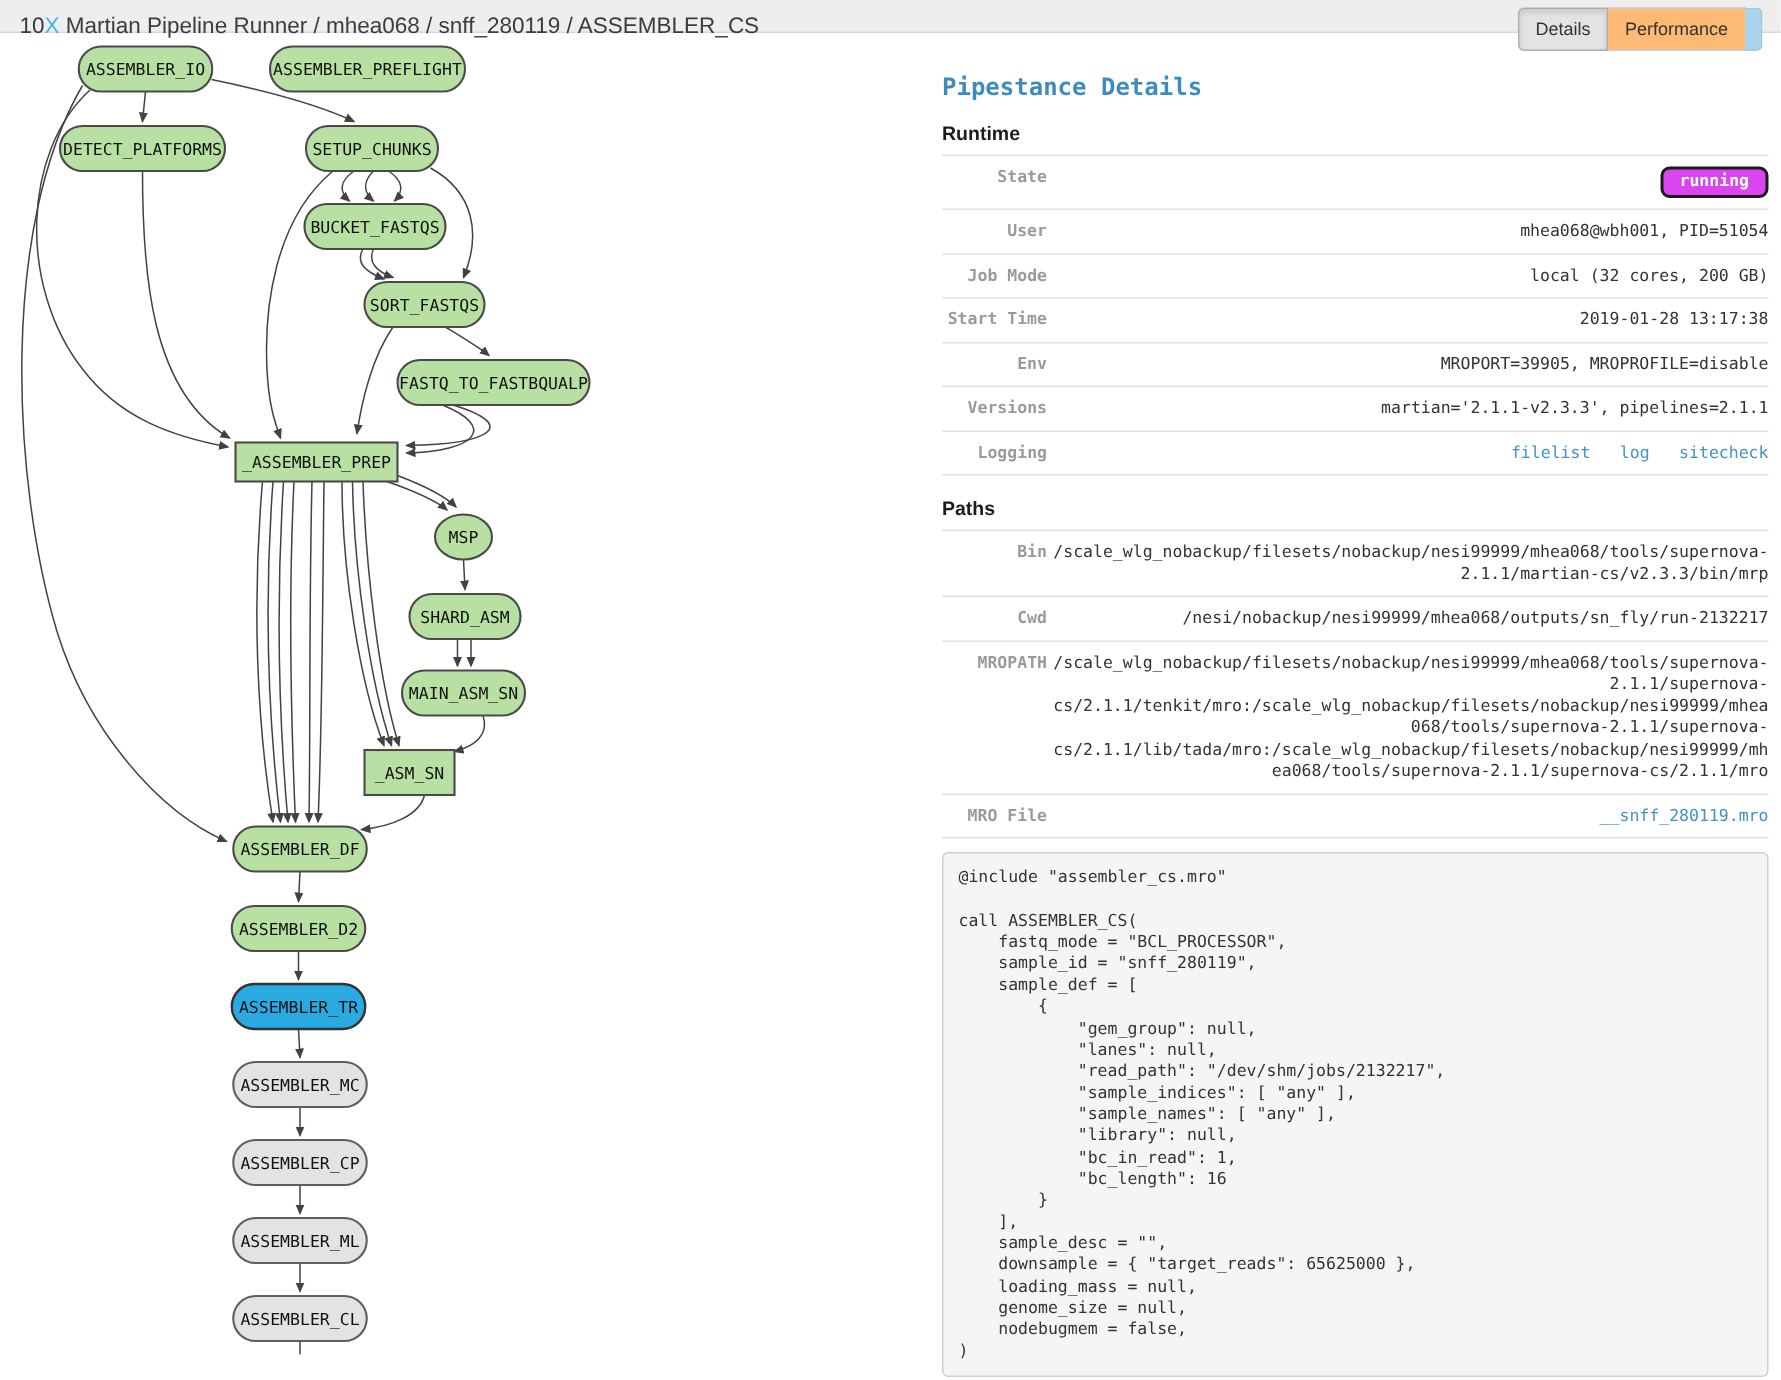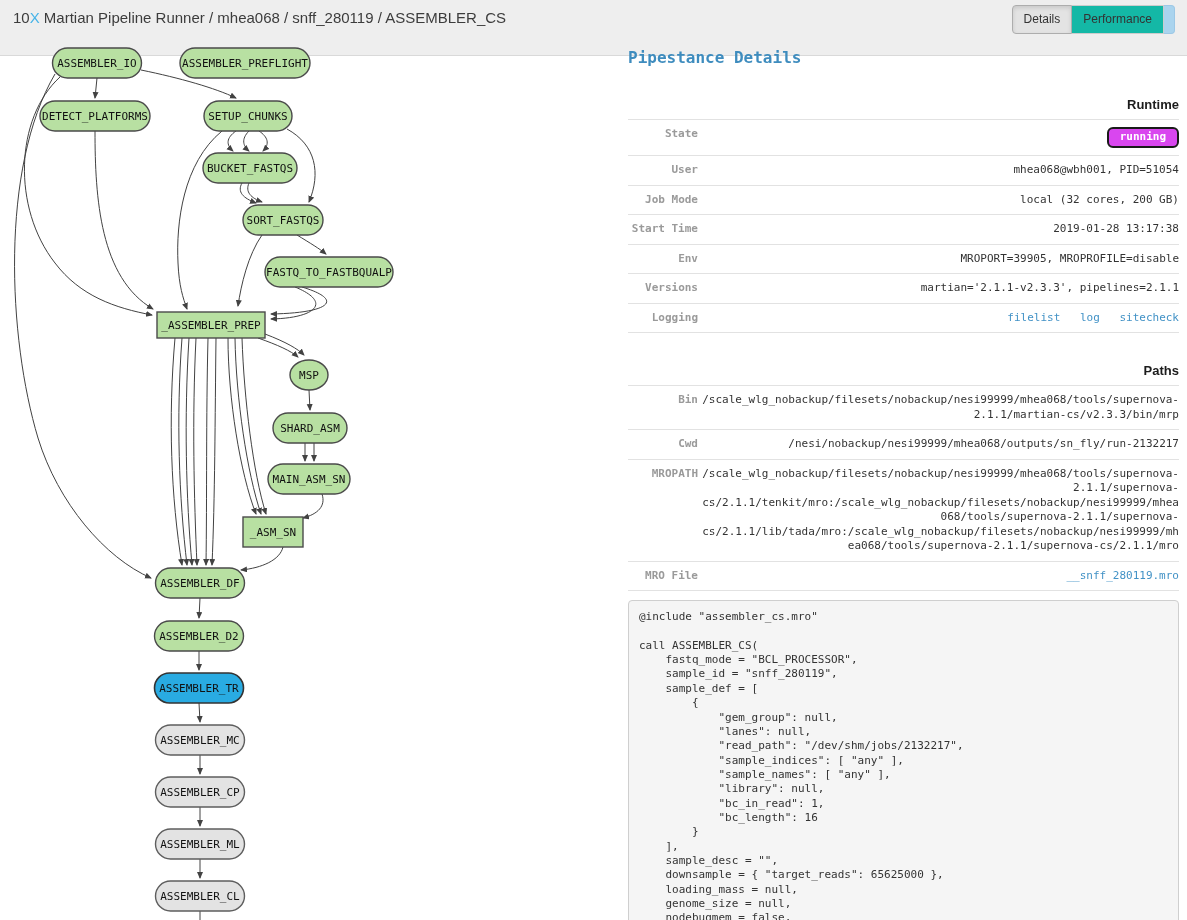--- a/index.html
+++ b/index.html
@@ -1,49 +1,49 @@
 <!DOCTYPE html>
 <html><head>
 <meta charset="utf-8">
 <style>
   * { margin:0; padding:0; box-sizing:border-box; }
   html,body { width:1187px; height:920px; overflow:hidden; background:#fff;
               font-family:"Liberation Sans", sans-serif; }
 
   
-  .topbar { position:absolute; top:0; left:0; width:1187px; height:56px;
+  .topbar { position:absolute; top:0; left:0; width:1187px; height:22px;
             background:#eeeeee; border-bottom:1px solid #d9d9d9; }
   .topbar-title { position:absolute; left:13px; top:9px; font-size:15px; color:#3c3c3c; }
   .brand-x { color:#47b4e8; }
   .btn-group { position:absolute; right:12px; top:5px; display:flex; }
   .btn { font-size:12px; color:#333; padding:5px 11px; border:1px solid #ccc;
-         background:#14b8a6; cursor:pointer; line-height:1.4; }
+         background:#fdba74; cursor:pointer; line-height:1.4; }
   .btn-active { background:#e3e3e3; border-color:#adadad;
                 box-shadow:inset 0 2px 4px rgba(0,0,0,.12); }
   .btn-left  { border-radius:4px 0 0 4px; }
   .btn-right { border-radius:0; border-left:none; }
   .btn-sliver { width:11px; background:#aad4ee; border:1px solid #9cc8e6;
                 border-left:none; border-radius:0 4px 4px 0; }
 
   
-  .graph-wrap { position:absolute; top:38px; left:0; width:622px; height:873px; }
+  .graph-wrap { position:absolute; top:21px; left:0; width:622px; height:873px; }
   svg text { font-family:"DejaVu Sans Mono", monospace; font-size:11px; fill:#111; }
   .edge { fill:none; stroke:#424242; stroke-width:1; }
   .node-done    { fill:#b8e0a2; stroke:#4a4a4a; stroke-width:1.4; }
   .node-running { fill:#29abe2; stroke:#333;    stroke-width:1.6; }
   .node-waiting { fill:#e3e3e3; stroke:#5e5e5e; stroke-width:1.4; }
   svg g[data-interactable="true"] { cursor:pointer; }
 
   
   .panel { position:absolute; top:38px; left:628px; width:551px; height:882px;
            font-family:"DejaVu Sans Mono", monospace; }
   .panel-title { margin-top:10px; font-size:16px; font-weight:bold; color:#3e8cbe;
                  font-family:"DejaVu Sans Mono", monospace; }
-  .section-head { margin-top:30px; margin-bottom:7px; font-size:13px; font-weight:bold;
-                  color:#1c1c1c; font-family:"Liberation Sans", sans-serif;text-align:right; }
+  .section-head { margin-top:14px; margin-bottom:7px; font-size:13px; font-weight:bold;
+                  color:#1c1c1c; font-family:"Liberation Sans", sans-serif; }
   .detail-table { border-top:1px solid #e2e2e2; }
   .row { display:flex; border-bottom:1px solid #e2e2e2; padding:7px 0;text-align:right; }
   .lbl { width:70px; flex:0 0 70px; font-size:11px; font-weight:bold; color:#9a9a9a;
          line-height:14.5px; }
   .val { font-size:11px; color:#333; line-height:14.5px; overflow-wrap:anywhere; flex:1; }
   .badge { display:inline-block; background:#d946ef; color:#fff; font-weight:bold;
            font-size:11px; padding:2px 11px 3px; border:2px solid #1a1a1a;
            border-radius:6px; line-height:1.1; }
   .lnk { color:#4292c6; text-decoration:none; cursor:pointer; }
   .lnk + .lnk { margin-left:13px; }

